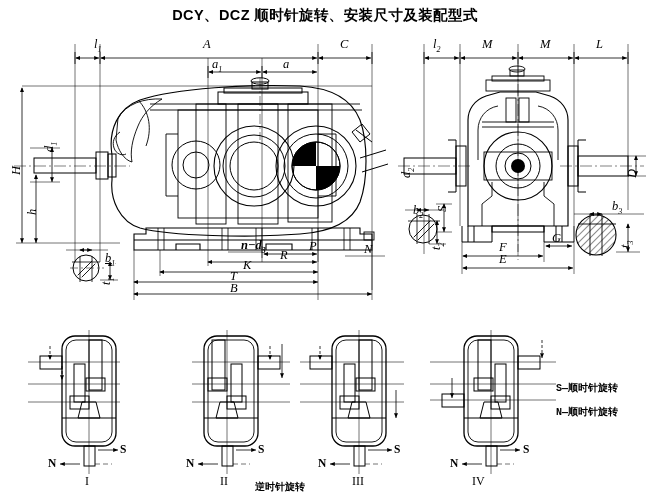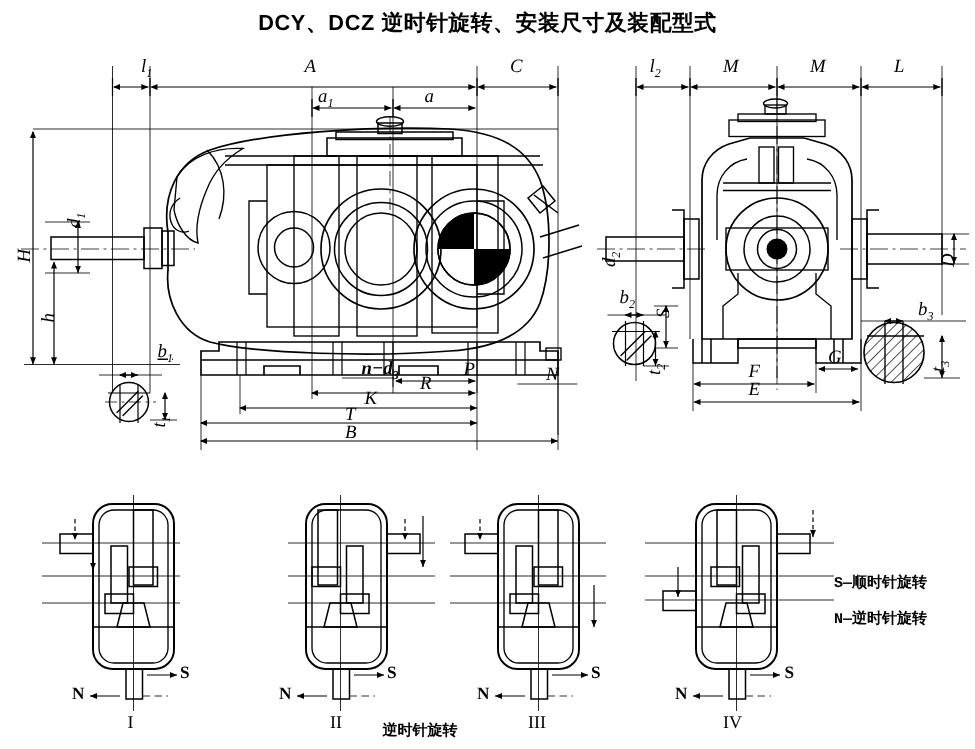--- a/index.html
+++ b/index.html
@@ -20,21 +20,21 @@
   .cjk{position:absolute;font-family:Liberation Mono, monospace;
        font-weight:bold;font-size:10px;white-space:nowrap;}
   .sn{position:absolute;font-size:11.5px;font-weight:bold;
       font-family:"Liberation Serif",serif;white-space:nowrap;}
 </style>
 </head>
 <body>
 
 <div id="stage">
 
-  <div class="ttl">DCY、DCZ 逆时针旋转、安装尺寸及装配型式</div>
+  <div class="ttl">DCY、DCZ 顺时针旋转、安装尺寸及装配型式</div>
 
   <svg width="650" height="499">
     <defs>
       <marker id="ah" markerWidth="7" markerHeight="7" refX="6" refY="2.5" orient="auto">
         <path d="M0,0 L6,2.5 L0,5 Z" fill="#000"></path>
       </marker>
       <marker id="ahr" markerWidth="7" markerHeight="7" refX="1" refY="2.5" orient="auto">
         <path d="M6,0 L0,2.5 L6,5 Z" fill="#000"></path>
       </marker>
       <pattern id="hatch" width="5" height="5" patternUnits="userSpaceOnUse" patternTransform="rotate(45)">
@@ -428,41 +428,41 @@
 
   <div class="lb b" style="left:218px;top:239px;padding-left:23px;">
     <span>n−d</span><sub>3</sub></div>
   <div class="lb" style="left:309px;top:240px;">P</div>
   <div class="lb" style="left:280px;top:249px;">R</div>
   <div class="lb" style="left:364px;top:243px;">N</div>
   <div class="lb" style="left:243px;top:259px;">K</div>
   <div class="lb" style="left:230px;top:270px;">T</div>
   <div class="lb" style="left:230px;top:282px;">B</div>
 
-  <div class="lb" style="left:105px;top:228px;text-decoration:underline;">
+  <div class="lb" style="left:105px;top:252px;text-decoration:underline;">
     <span>b</span><sub>1</sub></div>
   <div class="lb rot" style="left:100px;top:285px;">
     <span>t</span><sub>1</sub></div>
 
   <div class="lb" style="left:433px;top:38px;">
     <span>l</span><sub>2</sub></div>
   <div class="lb" style="left:482px;top:38px;">M</div>
   <div class="lb" style="left:540px;top:38px;">M</div>
   <div class="lb" style="left:596px;top:38px;">L</div>
 
   <div class="lb rot" style="left:400px;top:178px;">
     <span>d</span><sub>2</sub></div>
   <div class="lb rot" style="left:626px;top:178px;">D</div>
 
   <div class="lb rot" style="left:436px;top:212px;">S</div>
   <div class="lb" style="left:499px;top:241px;">F</div>
   <div class="lb" style="left:552px;top:232px;">G</div>
   <div class="lb" style="left:499px;top:253px;">E</div>
 
-  <div class="lb" style="left:413px;top:192px;">
+  <div class="lb" style="left:413px;top:204px;">
     <span>b</span><sub>2</sub></div>
   <div class="lb rot" style="left:430px;top:250px;">
     <span>t</span><sub>2</sub></div>
   <div class="lb" style="left:612px;top:200px;">
     <span>b</span><sub>3</sub></div>
   <div class="lb rot" style="left:619px;top:248px;">
     <span>t</span><sub>3</sub></div>
 
   <div class="sn" style="left:120px;top:443px;">S</div>
   <div class="sn" style="left:48px;top:457px;">N</div>
@@ -471,20 +471,20 @@
   <div class="sn" style="left:258px;top:443px;">S</div>
   <div class="sn" style="left:186px;top:457px;">N</div>
   <div class="rn" style="left:220px;top:474px;text-align:right;">II</div>
 
   <div class="sn" style="left:394px;top:443px;">S</div>
   <div class="sn" style="left:318px;top:457px;">N</div>
   <div class="rn" style="left:352px;top:474px;">III</div>
 
   <div class="sn" style="left:523px;top:443px;">S</div>
   <div class="sn" style="left:450px;top:457px;">N</div>
-  <div class="rn" style="left:482px;top:474px;">IV</div>
+  <div class="rn" style="left:472px;top:474px;">IV</div>
 
   <div class="cjk" style="left:255px;top:480px;">逆时针旋转</div>
 
   <div class="cjk" style="left:556px;top:381px;">S—顺时针旋转</div>
-  <div class="cjk" style="left:556px;top:405px;">N—逆时针旋转</div>
+  <div class="cjk" style="left:556px;top:405px;">N—顺时针旋转</div>
 
 </div>
 
 </body></html>

